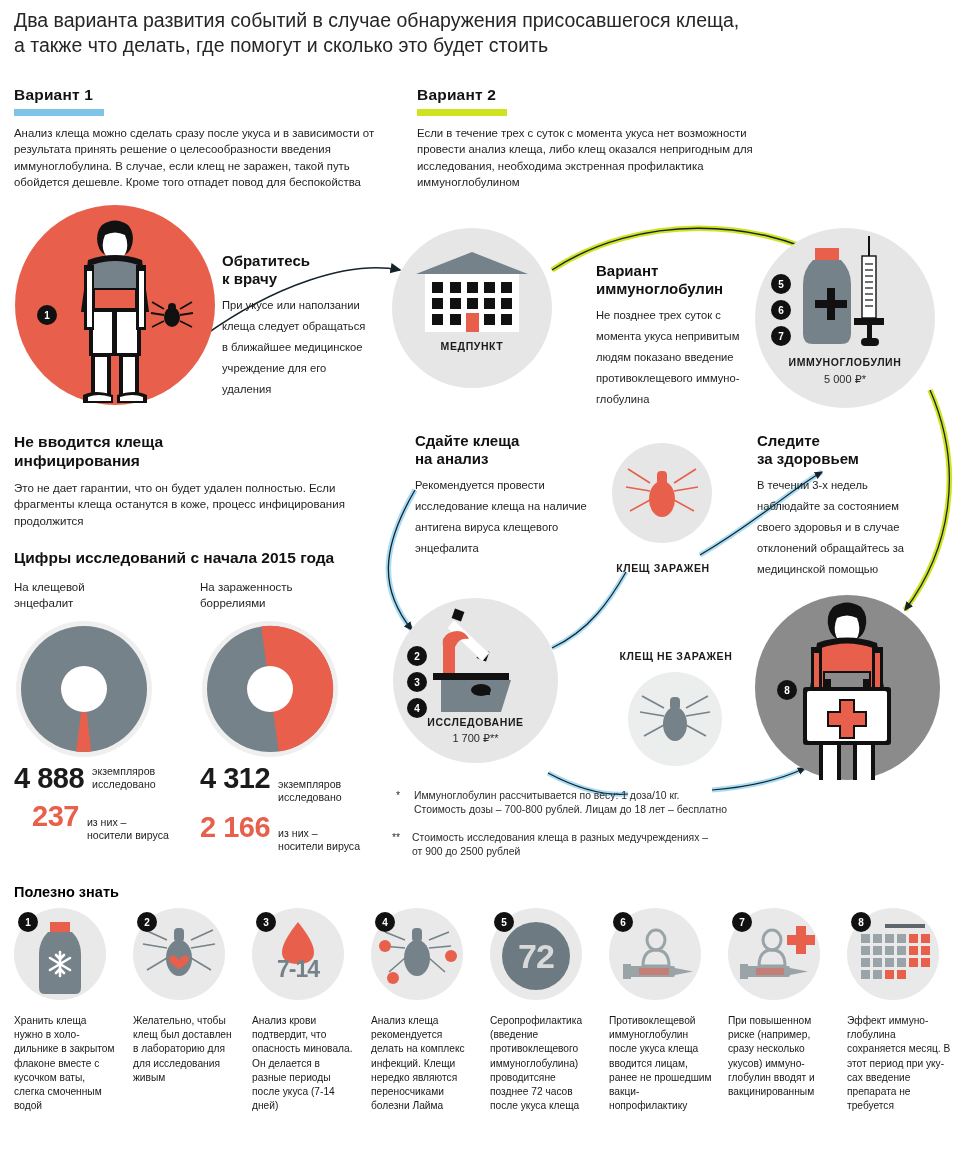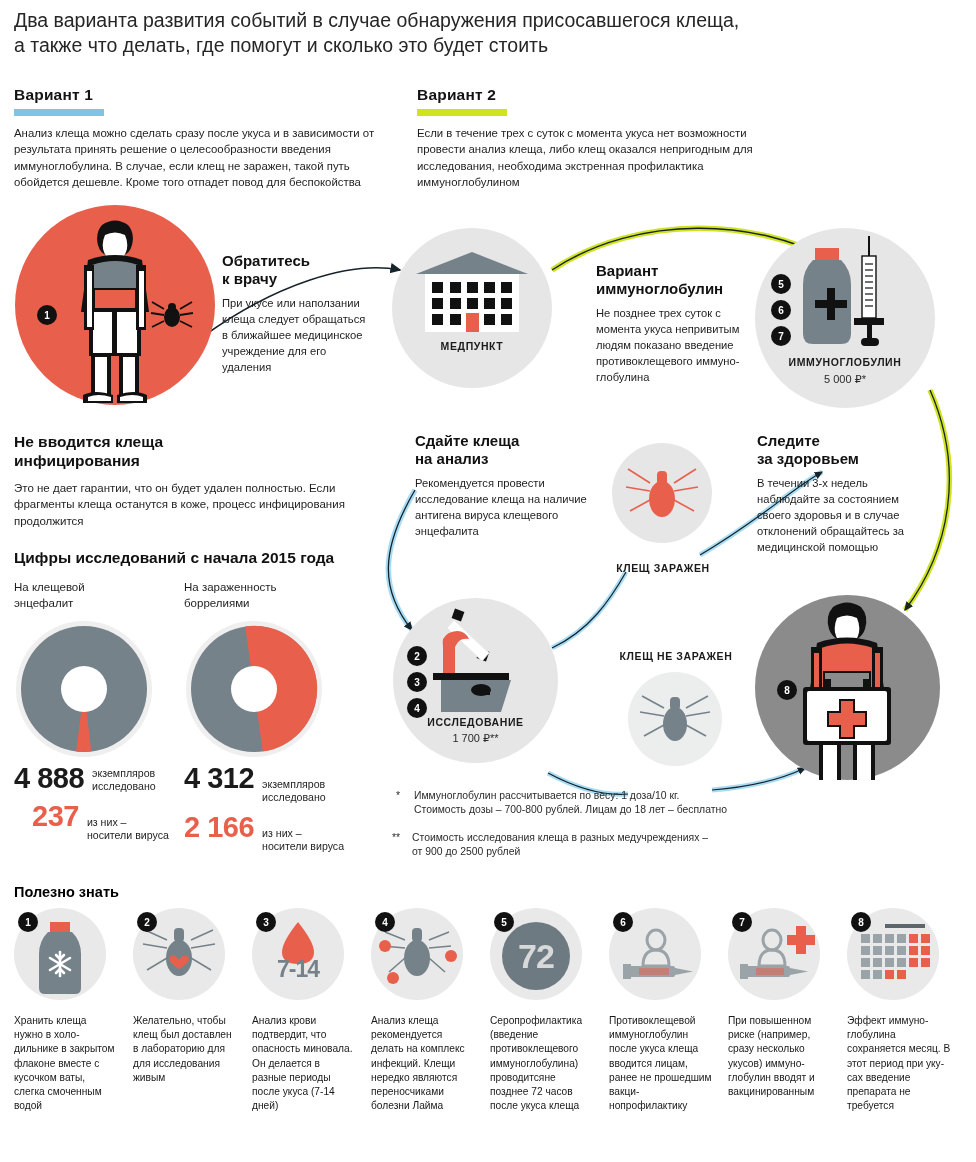--- a/index.html
+++ b/index.html
@@ -29,21 +29,21 @@
     font-size:10px;font-weight:bold;display:flex;align-items:center;justify-content:center;
   }
   .caption{
     position:absolute;text-align:center;width:100%;left:0;
     font-size:10.5px;font-weight:bold;letter-spacing:.6px;color:#1b1b1b;
   }
   .price{position:absolute;text-align:center;width:100%;left:0;font-size:11px;color:#2a2a2a;}
 
   
   .step-title{font-size:15px;font-weight:bold;line-height:18px;color:#111;}
-  .step-body{font-size:11.2px;line-height:16px;color:#1e1e1e;margin-top:7px;}
+  .step-body{font-size:11.2px;line-height:21px;color:#1e1e1e;margin-top:7px;}
 
   
   .sec-title{font-size:15.5px;font-weight:bold;line-height:19px;color:#111;}
   .sec-body{font-size:11.5px;line-height:16.4px;color:#1e1e1e;}
 
   
   .donut-label{font-size:11.5px;line-height:15.5px;color:#1e1e1e;}
   .bignum{font-family:"Liberation Sans","DejaVu Sans",sans-serif;font-weight:bold;font-size:29px;letter-spacing:-.5px;line-height:30px;}
   .smalltxt{font-size:10.6px;line-height:13px;color:#1e1e1e;}
 
@@ -307,37 +307,37 @@
     <div>На клещевой</div>
     <div>энцефалит</div>
   </div>
   <svg width="150" height="140" viewBox="0 0 150 140" style="margin-top:8px;">
     <circle cx="70" cy="70" r="68" fill="#efefef"></circle>
     <circle cx="70" cy="70" r="63" fill="#76828a"></circle>
 
     <path d="M70 70 L62.2 132.5 A63 63 0 0 0 77.2 132.3 Z" fill="#e8604c"></path>
     <circle cx="70" cy="70" r="23" fill="#ffffff"></circle>
   </svg>
-  <div style="margin-top:4px;display:flex;align-items:flex-end;gap:8px;">
+  <div style="margin-top:4px;display:flex;align-items:center;gap:8px;">
     <div class="bignum" style="color:#1b1b1b;">4 888</div>
     <div class="smalltxt">
       <div>экземпляров</div>
       <div>исследовано</div>
     </div>
   </div>
   <div style="margin-top:8px;display:flex;align-items:baseline;gap:8px;padding-left:18px;">
     <div class="bignum" style="color:#e8604c;">237</div>
     <div class="smalltxt">
       <div>из них –</div>
       <div>носители вируса</div>
     </div>
   </div>
 </div>
 
-<div class="abs" style="left:184px;top:580px;width:180px;">
+<div class="abs" style="left:200px;top:580px;width:180px;">
   <div class="donut-label">
     <div>На зараженность</div>
     <div>боррелиями</div>
   </div>
   <svg width="150" height="140" viewBox="0 0 150 140" style="margin-top:8px;">
     <circle cx="70" cy="70" r="68" fill="#efefef"></circle>
     <circle cx="70" cy="70" r="63" fill="#76828a"></circle>
 
     <path d="M70 70 L61.2 7.4 A63 63 0 0 1 78.8 132.6 Z" fill="#e8604c"></path>
     <circle cx="70" cy="70" r="23" fill="#ffffff"></circle>

